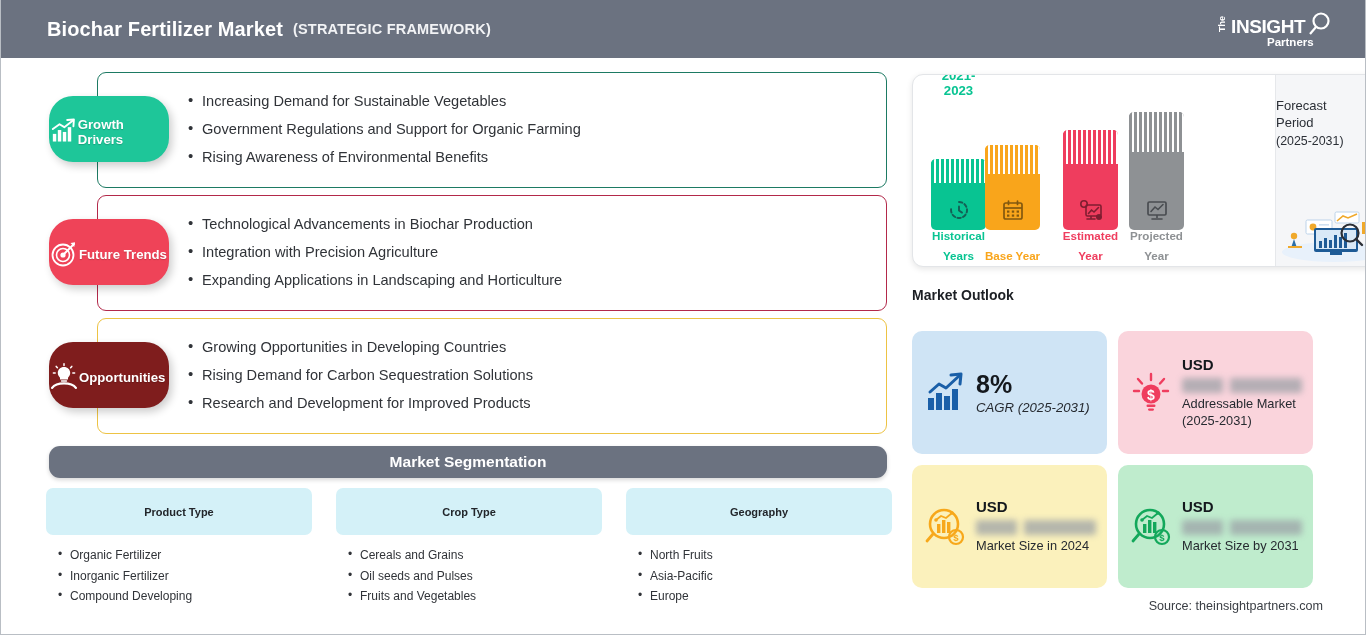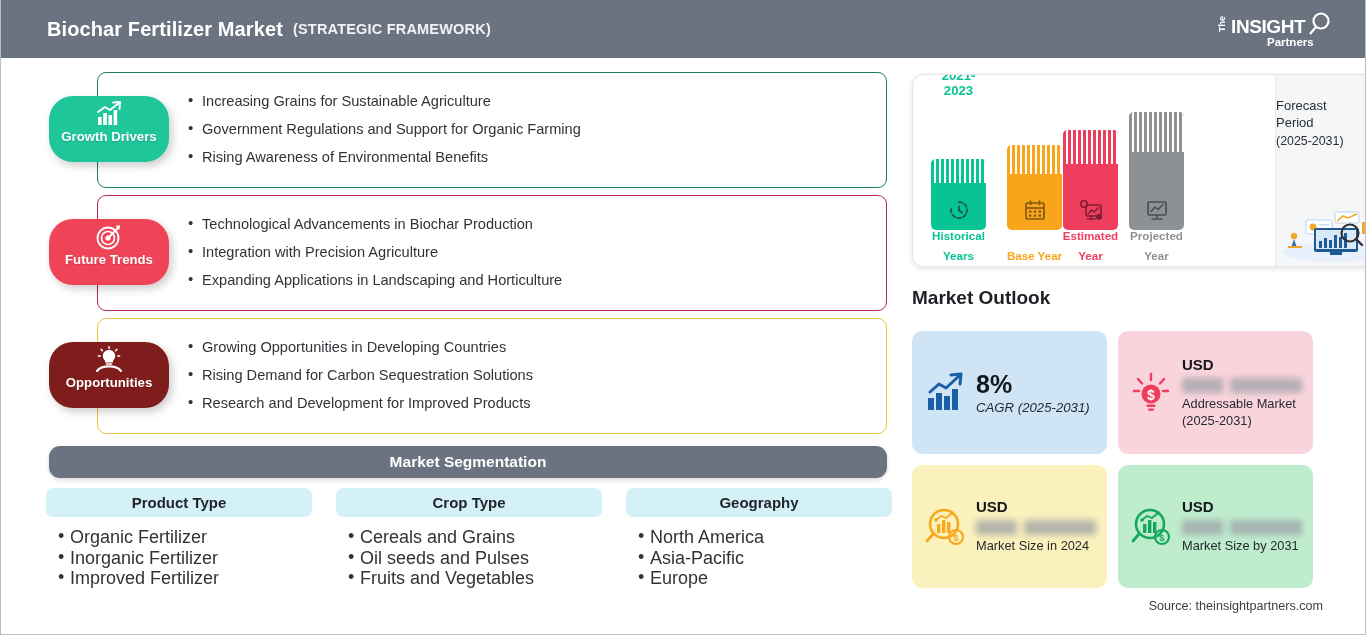--- a/index.html
+++ b/index.html
@@ -66,21 +66,21 @@
     content: "\2022";
     position: absolute; left: -14px; top: -1px;
     font-size: 15px; color: #303338;
   }
 
   .badge {
     position: absolute; left: 48px;
     width: 120px; height: 66px;
     border-radius: 24px;
     box-shadow: 3px 4px 9px rgba(0,0,0,.20);
-    display: flex; flex-direction: column;
+    display: flex; flex-direction: row;
     align-items: center; justify-content: flex-start;
     padding-top: 4px;
     z-index: 4;
   }
   .badge-label {
     color: #ffffff; font-size: 13.2px; font-weight: bold;
     text-shadow: 0 1px 1px rgba(0,0,0,.18);
     margin-top: 1px;
   }
   .badge-ico { width: 30px; height: 28px; display:block; }
@@ -99,29 +99,29 @@
   }
   .seg-bar span { color: #fff; font-size: 15.5px; font-weight: bold; }
 
   .seg-cols {
     position: absolute; left: 45px; top: 430px;
     width: 846px; height: 140px;
     display: flex; gap: 24px;
   }
   .seg-col { width: 266px; }
   .seg-head {
-    height: 29px; background: #d4f1f8;
+    height: 47px; background: #d4f1f8;
     border-radius: 7px;
     display: flex; align-items: center; justify-content: center;
-    font-size: 15px; font-weight: bold; color: #22262b;
+    font-size: 11px; font-weight: bold; color: #22262b;
   }
   .seg-col ul { list-style: none; margin: 10px 0 0 12px; padding: 0; }
   .seg-col li {
     position: relative; padding-left: 12px;
-    font-size: 18px; line-height: 20.5px; color: #303338;
+    font-size: 12px; line-height: 20.5px; color: #303338;
   }
   .seg-col li::before {
     content: "\2022"; position: absolute; left: 0; top: -1px; color: #303338;
   }
 
   
   .right-col { position: absolute; left: 905px; top: 58px; width: 461px; height: 577px; }
 
   .forecast-card {
     position: absolute; left: 6px; top: 16px;
@@ -165,21 +165,21 @@
   }
   .fc-title {
     margin-top: 22px; text-align: left;
     font-size: 13px; color: #2b2f36; line-height: 17px;
   }
   .fc-sub { font-size: 12.4px; color: #2b2f36; margin-top: 2px; }
   .fc-illus { position: absolute; left: 4px; bottom: 6px; width: 108px; height: 62px; }
 
   .outlook-title {
     position: absolute; left: 6px; top: 229px;
-    font-size: 19px; font-weight: bold; color: #1c1f24;
+    font-size: 14px; font-weight: bold; color: #1c1f24;
   }
 
   .cards {
     position: absolute; left: 6px; top: 273px;
     width: 410px;
     display: flex; flex-wrap: wrap; gap: 11px;
   }
   .ocard {
     width: 195px; height: 123px;
     border-radius: 10px;
@@ -222,21 +222,21 @@
       <circle cx="112" cy="13" r="7.5" fill="none" stroke="#ffffff" stroke-width="2.2"></circle>
       <line x1="107" y1="19" x2="101" y2="26" stroke="#ffffff" stroke-width="2.2"></line>
       <text x="58" y="38" fill="#ffffff" font-family="Liberation Sans, sans-serif" font-size="11.5" font-weight="bold">Partners</text>
     </svg>
   </div>
 
   <div class="left-col">
 
     <div class="panel p1">
       <ul>
-        <li>Increasing Grains for Sustainable Agriculture</li>
+        <li>Increasing Demand for Sustainable Vegetables</li>
         <li>Government Regulations and Support for Organic Farming</li>
         <li>Rising Awareness of Environmental Benefits</li>
       </ul>
     </div>
     <div class="badge b1">
       <svg class="badge-ico" viewBox="0 0 30 28">
         <rect x="4" y="17" width="3.6" height="8" fill="#fff"></rect>
         <rect x="9.2" y="13" width="3.6" height="12" fill="#fff"></rect>
         <rect x="14.4" y="15" width="3.6" height="10" fill="#fff"></rect>
         <rect x="19.6" y="10" width="3.6" height="15" fill="#fff"></rect>
@@ -290,35 +290,35 @@
     <div class="seg-bar">
       <span>Market Segmentation</span>
     </div>
 
     <div class="seg-cols">
       <div class="seg-col">
         <div class="seg-head">Product Type</div>
         <ul>
           <li>Organic Fertilizer</li>
           <li>Inorganic Fertilizer</li>
-          <li>Improved Fertilizer</li>
+          <li>Compound Developing</li>
         </ul>
       </div>
       <div class="seg-col">
         <div class="seg-head">Crop Type</div>
         <ul>
           <li>Cereals and Grains</li>
           <li>Oil seeds and Pulses</li>
           <li>Fruits and Vegetables</li>
         </ul>
       </div>
       <div class="seg-col">
         <div class="seg-head">Geography</div>
         <ul>
-          <li>North America</li>
+          <li>North Fruits</li>
           <li>Asia-Pacific</li>
           <li>Europe</li>
         </ul>
       </div>
     </div>
   </div>
 
   <div class="right-col">
 
     <div class="forecast-card">
@@ -329,21 +329,21 @@
           <div class="bar" id="b0" style="height: 71px; background: rgb(8, 196, 146);">
             <div class="stripes" id="s0" style="height: 24px; background-image: repeating-linear-gradient(90deg, rgb(8, 196, 146) 0px, rgb(8, 196, 146) 2.6px, rgb(255, 255, 255) 2.6px, rgb(255, 255, 255) 5px);"></div>
             <svg class="ico" viewBox="0 0 26 24">
               <path d="M13 4 a8 8 0 1 1 -7.6 5.6" fill="none" stroke="#1a2330" stroke-width="1.9" stroke-linecap="round" stroke-dasharray="3.4 2.4"></path>
               <path d="M13 8.4 v4.2 l3 2" fill="none" stroke="#1a2330" stroke-width="1.9" stroke-linecap="round"></path>
             </svg>
           </div>
           <div class="bar-cap" id="bc0" style="bottom: -36px; color: rgb(8, 196, 146);">Historical Years</div>
         </div>
 
-        <div class="barwrap" id="bw1" style="left:80px;">
+        <div class="barwrap" id="bw1" style="left:58px;">
 
           <div class="bar" id="b1" style="height: 85px; background: rgb(249, 165, 27);">
             <div class="stripes" id="s1" style="height: 29px; background-image: repeating-linear-gradient(90deg, rgb(249, 165, 27) 0px, rgb(249, 165, 27) 2.6px, rgb(255, 255, 255) 2.6px, rgb(255, 255, 255) 5px);"></div>
             <svg class="ico" viewBox="0 0 26 24">
               <rect x="4" y="5" width="18" height="16" rx="1.8" fill="none" stroke="#3a2a08" stroke-width="1.7"></rect>
               <line x1="4" y1="10" x2="22" y2="10" stroke="#3a2a08" stroke-width="1.7"></line>
               <line x1="8.5" y1="3" x2="8.5" y2="6.5" stroke="#3a2a08" stroke-width="1.7" stroke-linecap="round"></line>
               <line x1="17.5" y1="3" x2="17.5" y2="6.5" stroke="#3a2a08" stroke-width="1.7" stroke-linecap="round"></line>
               <g fill="#3a2a08">
                 <rect x="7" y="12.5" width="2.4" height="2.2"></rect>

